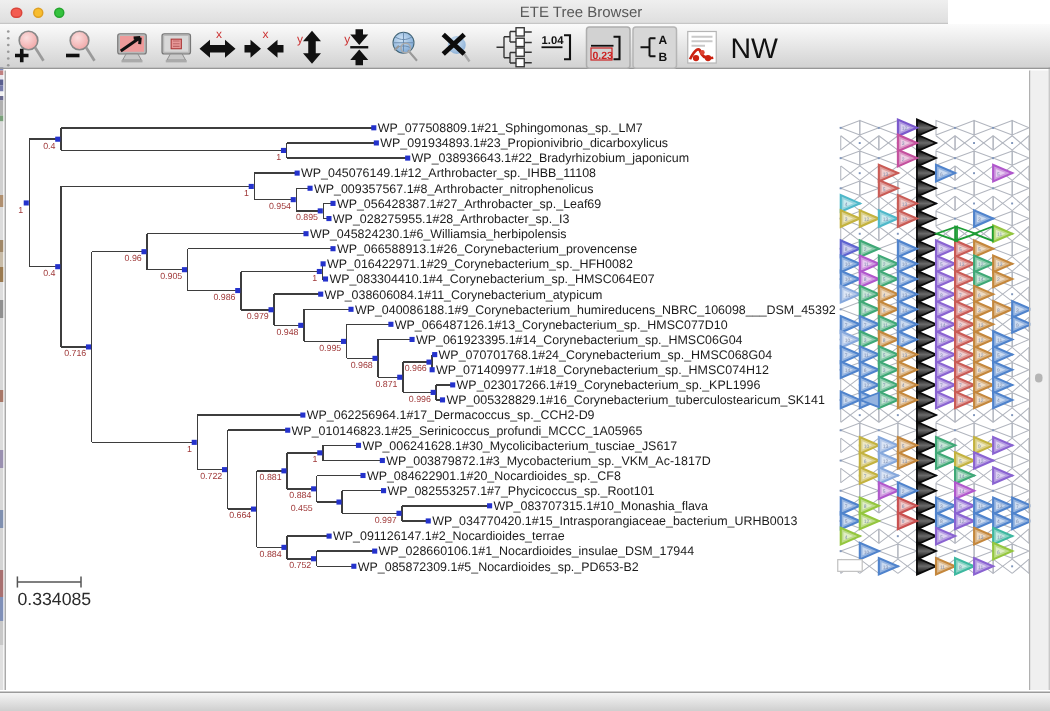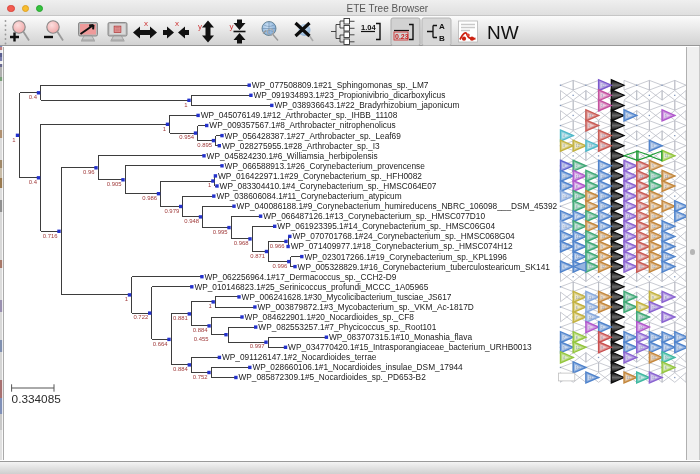--- a/index.html
+++ b/index.html
@@ -1,15 +1,15 @@
 <!DOCTYPE html>
 <html><head><meta charset="utf-8"><style>
 *{margin:0;padding:0;box-sizing:border-box}
 html,body{width:700px;height:474px;overflow:hidden;background:#fff;font-family:"Liberation Sans",sans-serif}
-#titlebar{position:absolute;left:0;top:0;width:700px;height:16px;background:linear-gradient(#efefef,#dfdfdf);border-bottom:1px solid #c6c6c6;z-index:5}
+#titlebar{position:absolute;left:0;top:0;width:632px;height:16px;background:linear-gradient(#efefef,#dfdfdf);border-bottom:1px solid #c6c6c6;z-index:5}
 #titlebar .t{position:absolute;left:346.5px;top:2.5px;font-size:10px;color:#585858}
 .tl{position:absolute;top:4.5px;width:7.5px;height:7.5px;border-radius:50%}
 #toolbar{position:absolute;left:0;top:16px;width:700px;height:30px;background:linear-gradient(#fbfbfb,#d2d2d2);border-bottom:1px solid #979797;z-index:5}
 #canvas{position:absolute;left:0;top:47px;width:700px;height:413px;background:#fff;z-index:1}
 #leftline{position:absolute;left:2.5px;top:47px;width:1px;height:413px;background:#aaa;z-index:3}
 #rightline{position:absolute;left:685.5px;top:47px;width:1px;height:413px;background:#b0b0b0;z-index:3}
 #vscroll{position:absolute;left:686.5px;top:47px;width:12px;height:413px;background:#f0f0f0;z-index:3}
 #vhandle{position:absolute;left:689.5px;top:249px;width:5.5px;height:5.5px;border-radius:50%;background:#b5b5b5;z-index:4}
 #winright{position:absolute;left:698.5px;top:16px;width:1.5px;height:444px;background:#c9c9c9;z-index:4}
 #bottombar{position:absolute;left:0;top:461px;width:700px;height:13px;background:linear-gradient(#f4f4f4,#cfcfcf);border-top:1px solid #9a9a9a;z-index:5}

